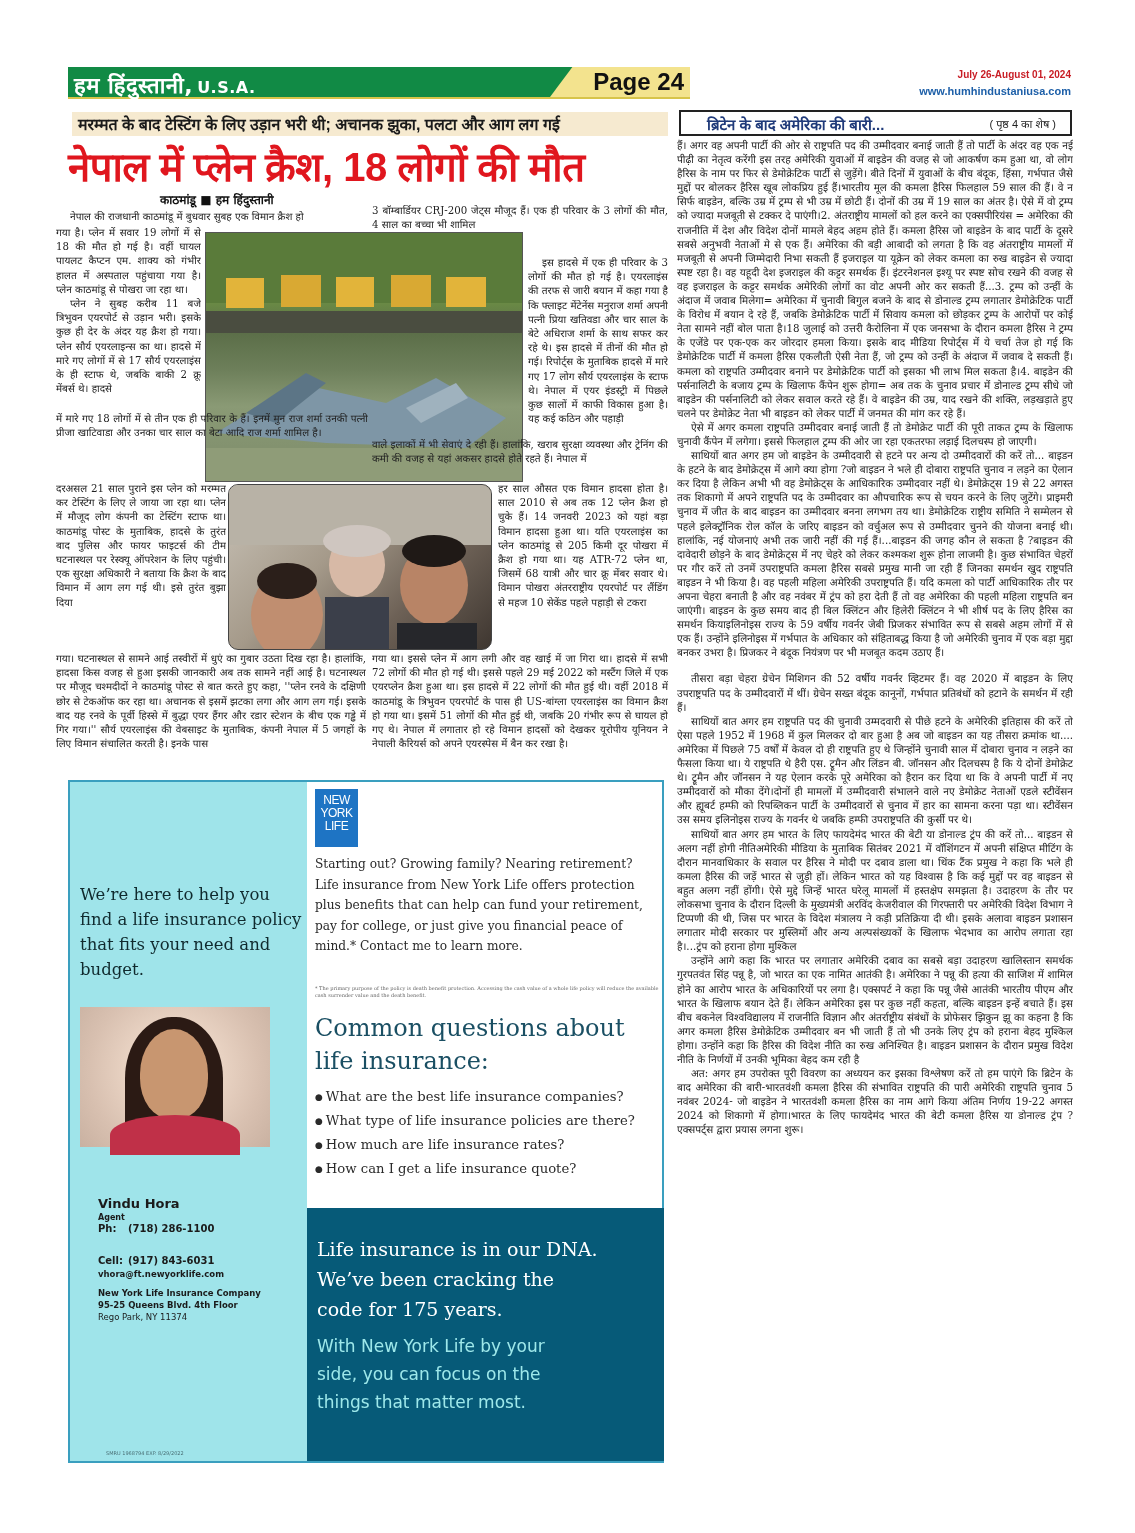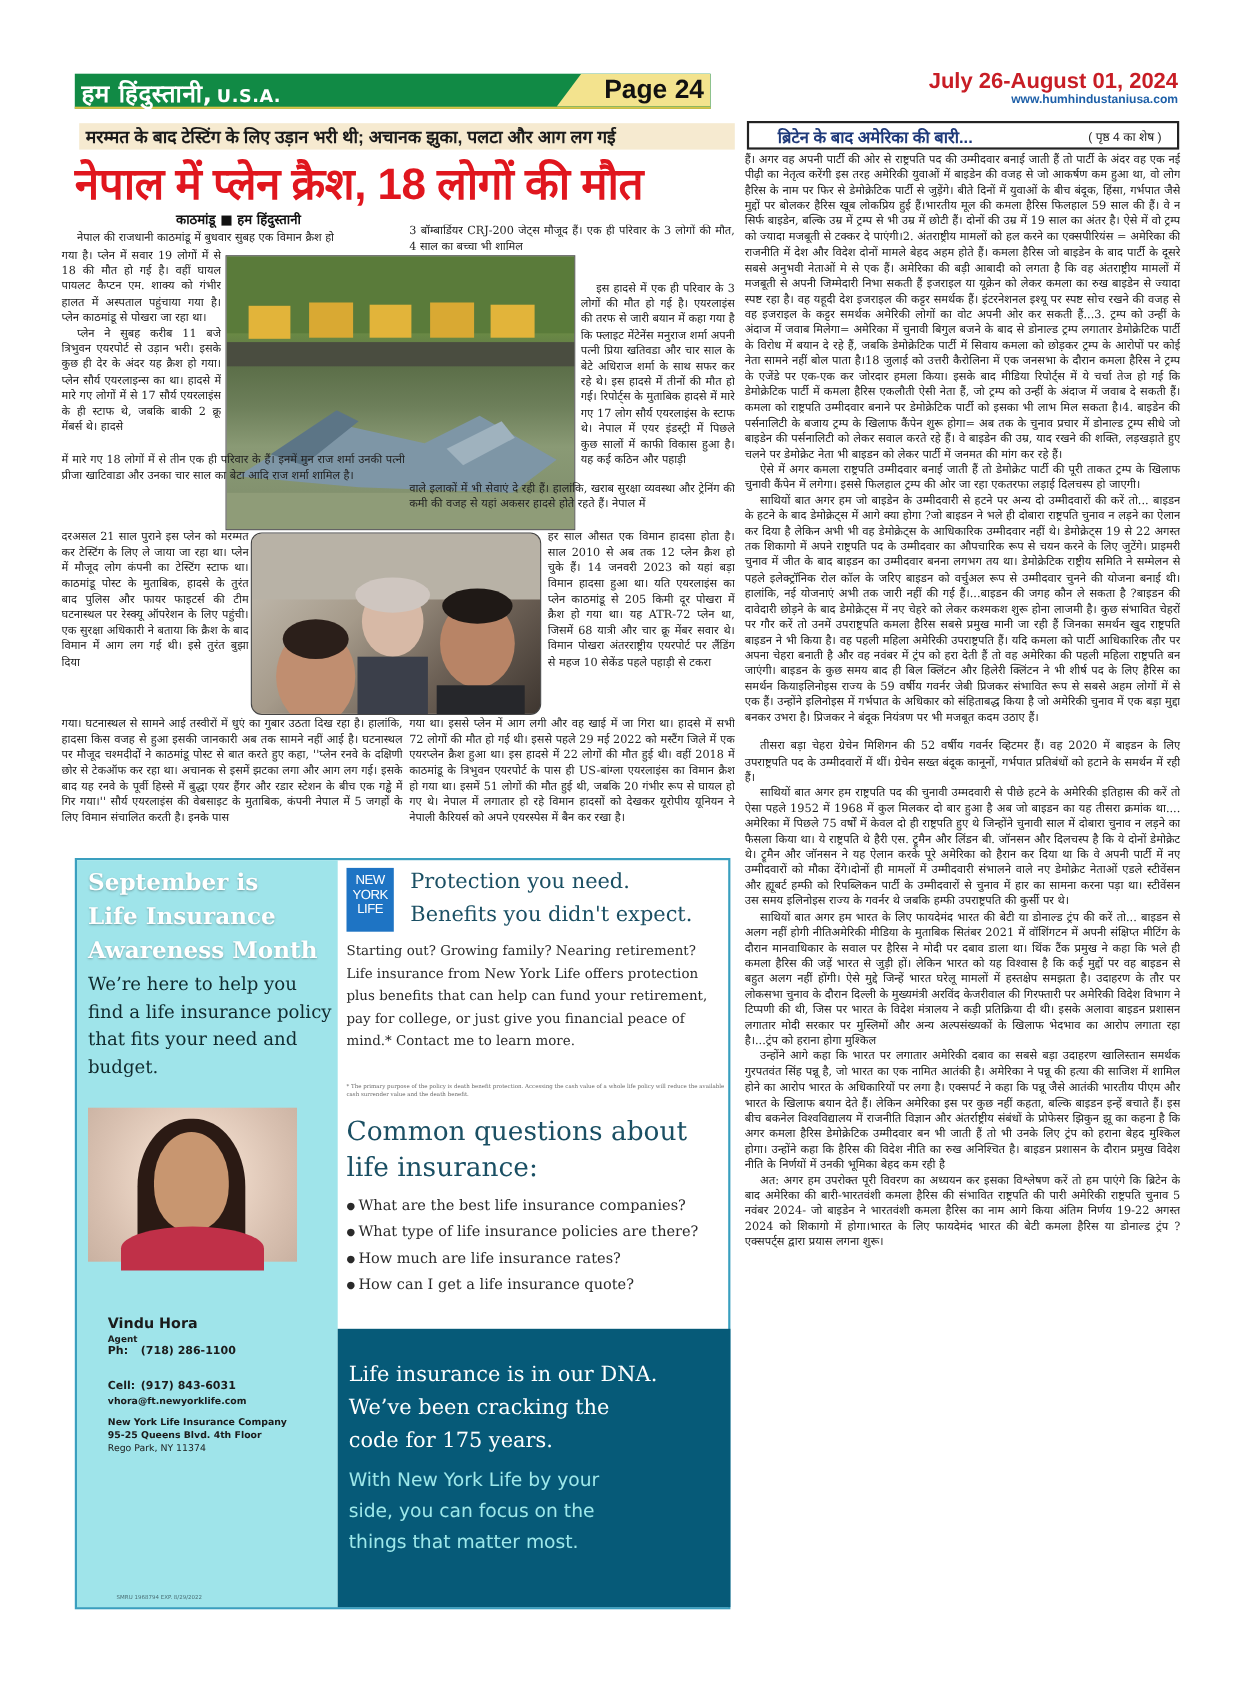--- a/index.html
+++ b/index.html
@@ -1,25 +1,25 @@
 <!DOCTYPE html>
 <html><head>
 <meta charset="utf-8">
 <style>
 *{box-sizing:border-box;margin:0;padding:0}
 body{width:1135px;height:1533px;background:#fff;font-family:"DejaVu Sans",sans-serif;color:#111;position:relative;overflow:hidden}
 .abs{position:absolute}
 
-#mast{left:68px;top:67px;width:578px;height:32px;background:#118a45;border-bottom:2px solid #d7c44a}
+#mast{left:68px;top:67px;width:622px;height:32px;background:#118a45;border-bottom:2px solid #d7c44a}
 #mast .title{position:absolute;left:6px;top:2px;color:#fff;font-weight:bold;font-size:22px;letter-spacing:0.5px}
 #mast .usa{font-size:16px;margin-left:4px}
 #mast .pagebox{position:absolute;right:0;top:0;height:30px;width:140px;background:#f3e38e;clip-path:polygon(16% 0,100% 0,100% 100%,0 100%)}
 #mast .page{position:absolute;right:6px;top:1px;font-family:"Liberation Sans",sans-serif;font-weight:bold;font-size:24px;color:#111}
 #dateline{right:64px;top:66px;text-align:right;font-family:"Liberation Sans",sans-serif;font-weight:bold;line-height:17px}
-#dateline .date{color:#c81d25;font-size:20px}
+#dateline .date{color:#c81d25;font-size:10px}
 #dateline .url{color:#1d5fa8;font-size:11px}
 
 #kicker{left:72px;top:112px;width:596px;height:24px;background:#f6ead0;font-weight:bold;font-size:16px;color:#1a1a1a;padding:1px 6px;white-space:nowrap;overflow:hidden;font-family:"Liberation Sans",sans-serif}
 #headline{left:68px;top:138px;width:606px;font-family:"Liberation Sans",sans-serif;font-weight:bold;font-size:40px;color:#e0161e;white-space:nowrap;letter-spacing:-0.5px}
 #byline{left:160px;top:191px;font-size:12px;font-weight:bold}
 .body{font-family:"DejaVu Serif",serif;font-size:10.2px;line-height:14.2px;color:#222;text-align:justify}
 .col{position:absolute;overflow:hidden}
 .col p{text-indent:14px}
 
 #photo1{left:205px;top:232px;width:318px;height:250px;border:1px solid #555;background:linear-gradient(180deg,#5c7a3e 0%,#6a8a45 28%,#5b6e48 40%,#6d7f5a 55%,#8a9a75 70%,#7d8b6a 100%);overflow:hidden}
@@ -149,25 +149,20 @@
   <p>साथियों बात अगर हम जो बाइडेन के उम्मीदवारी से हटने पर अन्य दो उम्मीदवारों की करें तो... बाइडन के हटने के बाद डेमोक्रेट्स में आगे क्या होगा ?जो बाइडन ने भले ही दोबारा राष्ट्रपति चुनाव न लड़ने का ऐलान कर दिया है लेकिन अभी भी वह डेमोक्रेट्स के आधिकारिक उम्मीदवार नहीं थे। डेमोक्रेट्स 19 से 22 अगस्त तक शिकागो में अपने राष्ट्रपति पद के उम्मीदवार का औपचारिक रूप से चयन करने के लिए जुटेंगे। प्राइमरी चुनाव में जीत के बाद बाइडन का उम्मीदवार बनना लगभग तय था। डेमोक्रेटिक राष्ट्रीय समिति ने सम्मेलन से पहले इलेक्ट्रॉनिक रोल कॉल के जरिए बाइडन को वर्चुअल रूप से उम्मीदवार चुनने की योजना बनाई थी। हालांकि, नई योजनाएं अभी तक जारी नहीं की गई हैं।...बाइडन की जगह कौन ले सकता है ?बाइडन की दावेदारी छोड़ने के बाद डेमोक्रेट्स में नए चेहरे को लेकर कश्मकश शुरू होना लाजमी है। कुछ संभावित चेहरों पर गौर करें तो उनमें उपराष्ट्रपति कमला हैरिस सबसे प्रमुख मानी जा रही हैं जिनका समर्थन खुद राष्ट्रपति बाइडन ने भी किया है। वह पहली महिला अमेरिकी उपराष्ट्रपति हैं। यदि कमला को पार्टी आधिकारिक तौर पर अपना चेहरा बनाती है और वह नवंबर में ट्रंप को हरा देती हैं तो वह अमेरिका की पहली महिला राष्ट्रपति बन जाएंगी। बाइडन के कुछ समय बाद ही बिल क्लिंटन और हिलेरी क्लिंटन ने भी शीर्ष पद के लिए हैरिस का समर्थन कियाइलिनोइस राज्य के 59 वर्षीय गवर्नर जेबी प्रिजकर संभावित रूप से सबसे अहम लोगों में से एक हैं। उन्होंने इलिनोइस में गर्भपात के अधिकार को संहिताबद्ध किया है जो अमेरिकी चुनाव में एक बड़ा मुद्दा बनकर उभरा है। प्रिजकर ने बंदूक नियंत्रण पर भी मजबूत कदम उठाए हैं।</p>
   <p style="margin-top:12px">तीसरा बड़ा चेहरा ग्रेचेन मिशिगन की 52 वर्षीय गवर्नर व्हिटमर हैं। वह 2020 में बाइडन के लिए उपराष्ट्रपति पद के उम्मीदवारों में थीं। ग्रेचेन सख्त बंदूक कानूनों, गर्भपात प्रतिबंधों को हटाने के समर्थन में रही हैं।</p>
   <p>साथियों बात अगर हम राष्ट्रपति पद की चुनावी उम्मदवारी से पीछे हटने के अमेरिकी इतिहास की करें तो ऐसा पहले 1952 में 1968 में कुल मिलकर दो बार हुआ है अब जो बाइडन का यह तीसरा क्रमांक था.... अमेरिका में पिछले 75 वर्षों में केवल दो ही राष्ट्रपति हुए थे जिन्होंने चुनावी साल में दोबारा चुनाव न लड़ने का फैसला किया था। ये राष्ट्रपति थे हैरी एस. ट्रूमैन और लिंडन बी. जॉनसन और दिलचस्प है कि ये दोनों डेमोक्रेट थे। ट्रूमैन और जॉनसन ने यह ऐलान करके पूरे अमेरिका को हैरान कर दिया था कि वे अपनी पार्टी में नए उम्मीदवारों को मौका देंगे।दोनों ही मामलों में उम्मीदवारी संभालने वाले नए डेमोक्रेट नेताओं एडले स्टीवेंसन और ह्यूबर्ट हम्फी को रिपब्लिकन पार्टी के उम्मीदवारों से चुनाव में हार का सामना करना पड़ा था। स्टीवेंसन उस समय इलिनोइस राज्य के गवर्नर थे जबकि हम्फी उपराष्ट्रपति की कुर्सी पर थे।</p>
   <p>साथियों बात अगर हम भारत के लिए फायदेमंद भारत की बेटी या डोनाल्ड ट्रंप की करें तो... बाइडन से अलग नहीं होगी नीतिअमेरिकी मीडिया के मुताबिक सितंबर 2021 में वॉशिंगटन में अपनी संक्षिप्त मीटिंग के दौरान मानवाधिकार के सवाल पर हैरिस ने मोदी पर दबाव डाला था। थिंक टैंक प्रमुख ने कहा कि भले ही कमला हैरिस की जड़ें भारत से जुड़ी हों। लेकिन भारत को यह विश्वास है कि कई मुद्दों पर वह बाइडन से बहुत अलग नहीं होंगी। ऐसे मुद्दे जिन्हें भारत घरेलू मामलों में हस्तक्षेप समझता है। उदाहरण के तौर पर लोकसभा चुनाव के दौरान दिल्ली के मुख्यमंत्री अरविंद केजरीवाल की गिरफ्तारी पर अमेरिकी विदेश विभाग ने टिप्पणी की थी, जिस पर भारत के विदेश मंत्रालय ने कड़ी प्रतिक्रिया दी थी। इसके अलावा बाइडन प्रशासन लगातार मोदी सरकार पर मुस्लिमों और अन्य अल्पसंख्यकों के खिलाफ भेदभाव का आरोप लगाता रहा है।...ट्रंप को हराना होगा मुश्किल</p>
   <p>उन्होंने आगे कहा कि भारत पर लगातार अमेरिकी दबाव का सबसे बड़ा उदाहरण खालिस्तान समर्थक गुरपतवंत सिंह पन्नू है, जो भारत का एक नामित आतंकी है। अमेरिका ने पन्नू की हत्या की साजिश में शामिल होने का आरोप भारत के अधिकारियों पर लगा है। एक्सपर्ट ने कहा कि पन्नू जैसे आतंकी भारतीय पीएम और भारत के खिलाफ बयान देते हैं। लेकिन अमेरिका इस पर कुछ नहीं कहता, बल्कि बाइडन इन्हें बचाते हैं। इस बीच बकनेल विश्वविद्यालय में राजनीति विज्ञान और अंतर्राष्ट्रीय संबंधों के प्रोफेसर झिकुन झू का कहना है कि अगर कमला हैरिस डेमोक्रेटिक उम्मीदवार बन भी जाती हैं तो भी उनके लिए ट्रंप को हराना बेहद मुश्किल होगा। उन्होंने कहा कि हैरिस की विदेश नीति का रुख अनिश्चित है। बाइडन प्रशासन के दौरान प्रमुख विदेश नीति के निर्णयों में उनकी भूमिका बेहद कम रही है</p>
   <p>अत: अगर हम उपरोक्त पूरी विवरण का अध्ययन कर इसका विश्लेषण करें तो हम पाएंगे कि ब्रिटेन के बाद अमेरिका की बारी-भारतवंशी कमला हैरिस की संभावित राष्ट्रपति की पारी अमेरिकी राष्ट्रपति चुनाव 5 नवंबर 2024- जो बाइडेन ने भारतवंशी कमला हैरिस का नाम आगे किया अंतिम निर्णय 19-22 अगस्त 2024 को शिकागो में होगा।भारत के लिए फायदेमंद भारत की बेटी कमला हैरिस या डोनाल्ड ट्रंप ? एक्सपर्ट्स द्वारा प्रयास लगना शुरू।</p>
 </div>
 
 <div id="ad" class="abs">
   <div id="ad-left" class="abs">
-    <div class="h">
-      <div>September is</div>
-      <div>Life Insurance</div>
-      <div>Awareness Month</div>
-    </div>
     <div class="sub">We’re here to help you find a life insurance policy that fits your need and budget.</div>
     <div id="agent-photo">
       <div class="hair"></div>
         <div class="face"></div>
         <div class="shirt"></div>
     </div>
     <div id="agent-info">
       <div class="nm">Vindu Hora</div>
       <div class="role">Agent</div>
       <div class="ln" style="margin-top:0"><span class="k">Ph:</span><span>(718) 286-1100</span></div>
@@ -179,24 +174,20 @@
     </div>
     <div id="agent-smru">SMRU 1968794 EXP. 8/29/2022</div>
   </div>
 
   <div id="ad-right" class="abs">
     <div id="nyl-logo">
       <div>NEW</div>
       <div>YORK</div>
       <div>LIFE</div>
     </div>
-    <div class="hd">
-      <div>Protection you need.</div>
-      <div>Benefits you didn't expect.</div>
-    </div>
     <div class="para">Starting out? Growing family? Nearing retirement? Life insurance from New York Life offers protection plus benefits that can help can fund your retirement, pay for college, or just give you financial peace of mind.* Contact me to learn more.</div>
     <div class="fine">* The primary purpose of the policy is death benefit protection. Accessing the cash value of a whole life policy will reduce the available cash surrender value and the death benefit.</div>
     <div class="qh">
       <div>Common questions about</div>
       <div>life insurance:</div>
     </div>
     <ul>
       <li>What are the best life insurance companies?</li>
       <li>What type of life insurance policies are there?</li>
       <li>How much are life insurance rates?</li>

